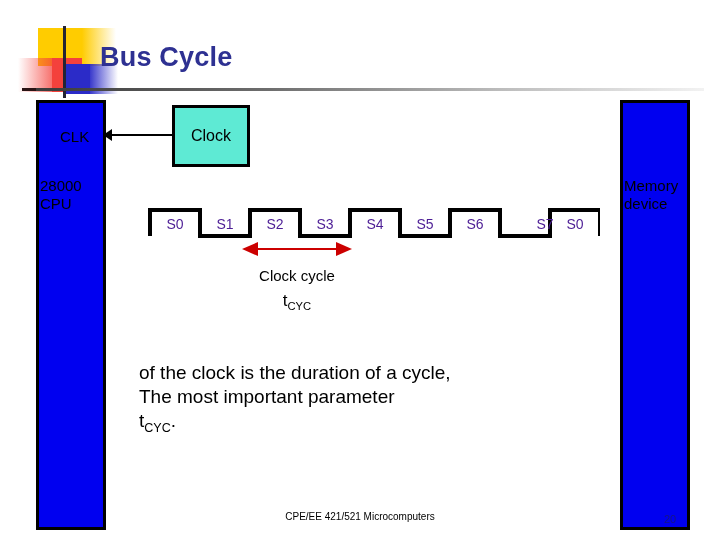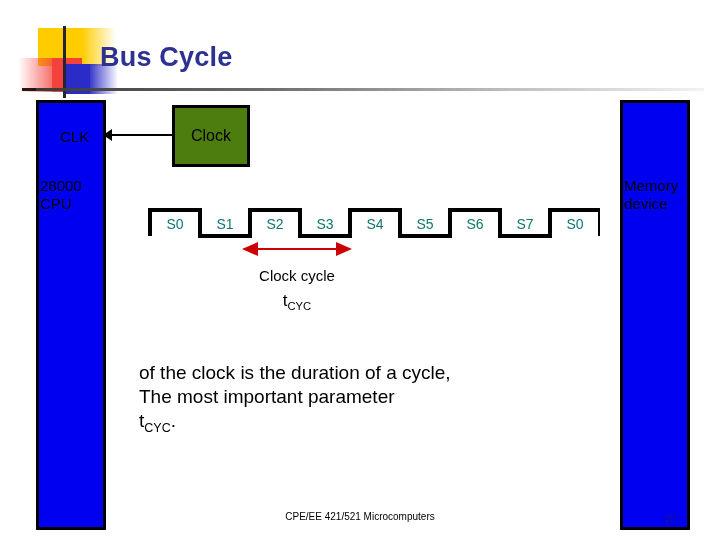--- a/index.html
+++ b/index.html
@@ -124,21 +124,21 @@
     color: #151585;
   }
 
   
   #clock-box {
     position: absolute;
     left: 172px;
     top: 105px;
     width: 78px;
     height: 62px;
-    background: #4d7c0f;
+    background: #5eead4;
     border: 3px solid #000000;
     box-sizing: border-box;
     display: flex;
     align-items: center;
     justify-content: center;
     font-size: 16px;
     color: #000000;
   }
 
   
@@ -166,21 +166,21 @@
     left: 148px;
     top: 206px;
     width: 452px;
     height: 40px;
   }
   #waveform svg { display: block; }
 
   .state-label {
     position: absolute;
     font-size: 14px;
-    color: #0f766e;
+    color: #4c1d95;
     text-align: center;
     width: 46px;
   }
 
   
   #cycle-arrow {
     position: absolute;
     left: 242px;
     top: 242px;
     width: 110px;
@@ -269,21 +269,21 @@
   </svg>
 </div>
 <div id="state-labels">
     <div class="state-label" style="left: 152px; top: 216px;">S0</div>
     <div class="state-label" style="left: 202px; top: 216px;">S1</div>
     <div class="state-label" style="left: 252px; top: 216px;">S2</div>
     <div class="state-label" style="left: 302px; top: 216px;">S3</div>
     <div class="state-label" style="left: 352px; top: 216px;">S4</div>
     <div class="state-label" style="left: 402px; top: 216px;">S5</div>
     <div class="state-label" style="left: 452px; top: 216px;">S6</div>
-    <div class="state-label" style="left: 502px; top: 216px;">S7</div>
+    <div class="state-label" style="left: 502px; top: 216px; padding-left: 20px;">S7</div>
     <div class="state-label" style="left: 552px; top: 216px;">S0</div>
   </div>
 
 <div id="cycle-arrow">
   <svg width="110" height="14" viewBox="0 0 110 14">
     <line x1="12" y1="7" x2="98" y2="7" stroke="#cc0000" stroke-width="2"></line>
     <polygon points="0,7 16,0 16,14" fill="#cc0000"></polygon>
     <polygon points="110,7 94,0 94,14" fill="#cc0000"></polygon>
   </svg>
 </div>

